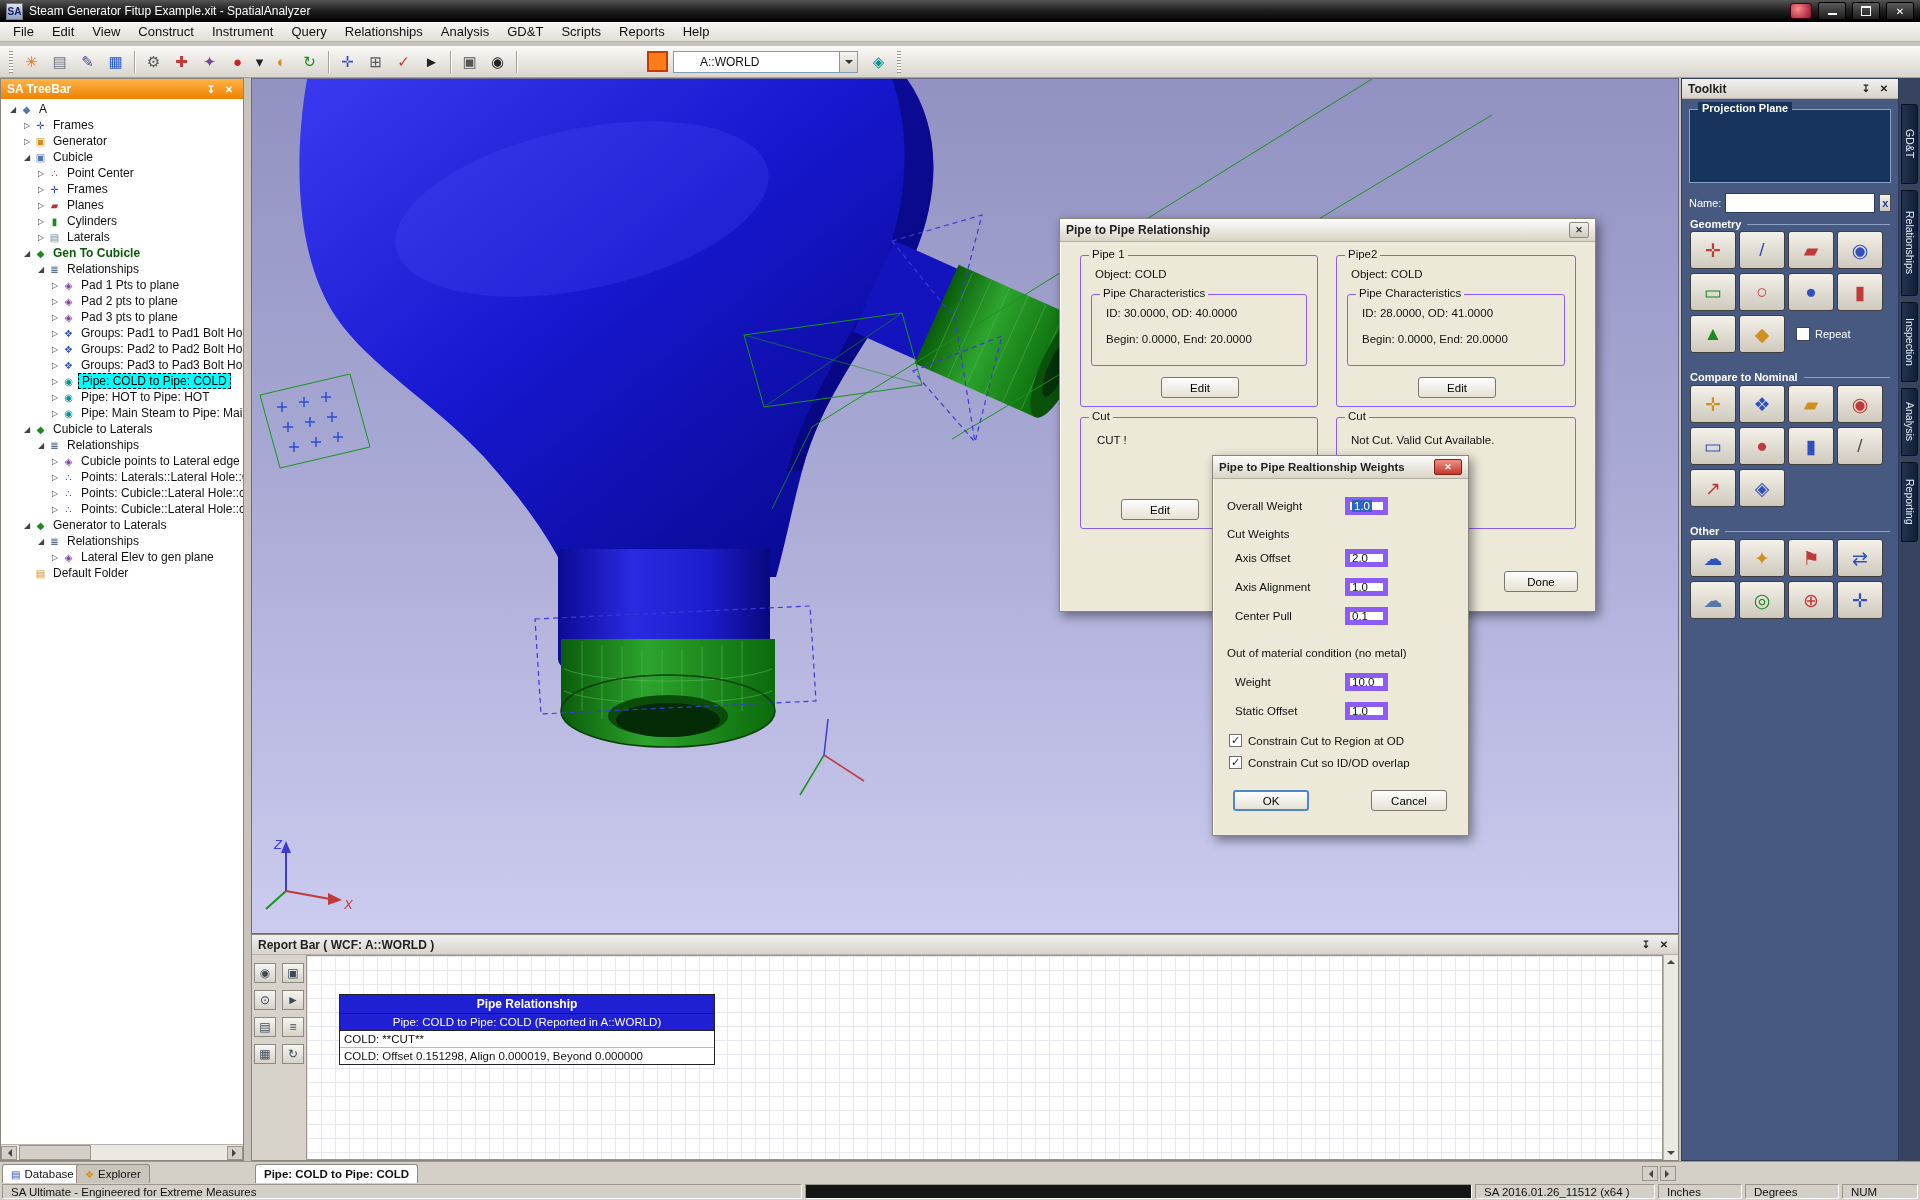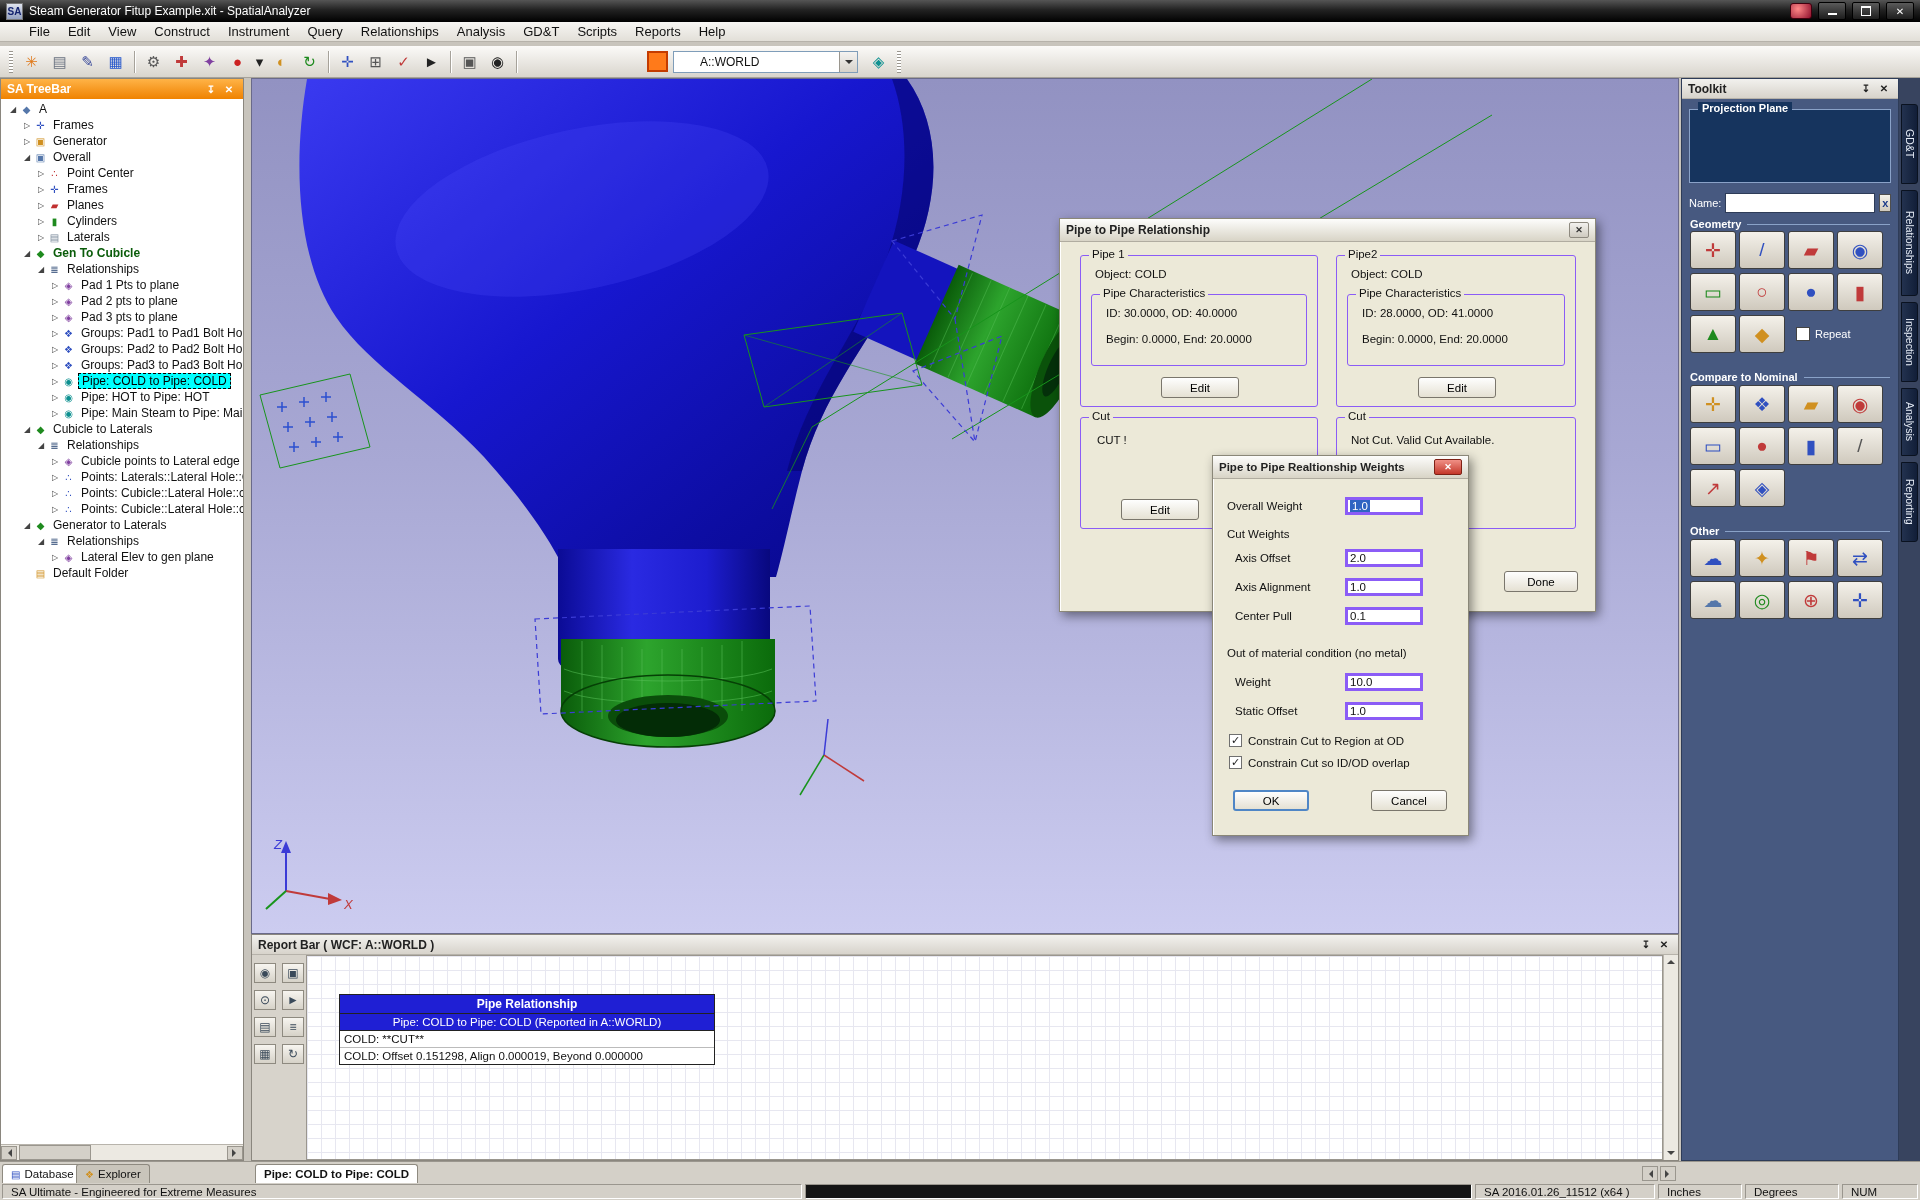--- a/index.html
+++ b/index.html
@@ -12,21 +12,21 @@
   .sa-logo{width:15px;height:15px;background:linear-gradient(#dfe3ee,#93a0c0);color:#13226e;font-weight:bold;
     font-size:10px;display:flex;align-items:center;justify-content:center;border:1px solid #777;flex:none;}
   #titlebar .spacer{flex:1;}
   .rec{width:20px;height:14px;border-radius:3px;background:radial-gradient(circle at 35% 35%,#ff8888,#8d0f2c);border:1px solid #40000e;}
   .wbtn{width:26px;height:16px;display:flex;align-items:center;justify-content:center;color:#fff;font-size:10px;
     background:linear-gradient(#5a5a5a,#1d1d1d);border:1px solid #000;border-radius:2px;}
   .min-shape{width:9px;height:2px;background:#fff;margin-top:6px;}
   .max-shape{width:8px;height:7px;border:1px solid #fff;border-top-width:2px;}
   
   #menubar{left:0;top:22px;width:1920px;height:20px;display:flex;align-items:center;
-    background:linear-gradient(#f7f6f3,#e2dfd8);border-bottom:1px solid #b6b2aa;font-size:13px;box-sizing:border-box;padding:0 20px;}
+    background:linear-gradient(#f7f6f3,#e2dfd8);border-bottom:1px solid #b6b2aa;font-size:13px;box-sizing:border-box;padding:0 4px;}
   .menu-item{padding:3px 9px;}
   
   #toolbar{left:0;top:46px;width:1920px;height:32px;display:flex;align-items:center;gap:1px;
     background:linear-gradient(#fbfaf8,#d9d5cd);border-bottom:1px solid #a6a29a;box-sizing:border-box;padding:0 5px;}
   .grip{width:4px;height:22px;margin:0 4px;background:repeating-linear-gradient(180deg,#9a968e 0 1px,#fff 1px 3px);}
   .tbtn{width:25px;height:25px;display:flex;align-items:center;justify-content:center;font-size:15px;border:1px solid transparent;border-radius:2px;flex:none;}
   .tsep{width:1px;height:22px;background:#a6a29a;box-shadow:1px 0 0 #fff;margin:0 4px;flex:none;}
   .swatch{width:17px;height:17px;background:#ff7a1a;border:2px solid #c43c00;flex:none;margin:0 4px;}
   .combo{width:185px;height:22px;background:#fff;border:1px solid #7f9db9;display:flex;align-items:center;
     font-size:12px;padding:0 0 0 26px;box-sizing:border-box;flex:none;}
@@ -120,21 +120,21 @@
   .dlg-close{margin-left:auto;width:20px;height:16px;background:linear-gradient(#f2f1ee,#cfcbc0);border:1px solid #8e8a80;
     border-radius:2px;display:flex;align-items:center;justify-content:center;font-size:9px;color:#333;box-sizing:border-box;}
   .dlg-close.red{background:linear-gradient(#f09086,#c4372a);color:#fff;border-color:#7e2015;width:28px;}
   .gbox{position:absolute;border:1px solid #8b5cf6;border-radius:3px;box-sizing:border-box;}
   .glab{position:absolute;top:-8px;left:8px;background:#ece9d8;padding:0 3px;font-size:11.5px;}
   .gtext{position:absolute;font-size:11.5px;white-space:nowrap;}
   .btn{position:absolute;background:linear-gradient(#fefefe,#e5e1d3);border:1px solid #7a766c;border-radius:3px;
     font-size:11.5px;height:21px;display:flex;align-items:center;justify-content:center;font-family:"Liberation Sans",sans-serif;box-sizing:border-box;}
   .btn.focus{border:2px solid #4f86c6;}
   .wrow{position:absolute;left:14px;right:14px;height:20px;display:flex;align-items:center;font-size:11.5px;}
-  .winput{position:absolute;left:118px;width:78px;height:18px;background:#fff;border:3px solid #8b5cf6;font-size:11.5px;
+  .winput{position:absolute;left:118px;width:43px;height:18px;background:#fff;border:5px solid #8b5cf6;font-size:11.5px;
     display:flex;align-items:center;padding:0 2px;box-sizing:border-box;}
   .val-sel{background:#2f64c2;color:#fff;padding:0 2px;}
   .cbrow{position:absolute;left:16px;display:flex;align-items:center;gap:6px;font-size:11.5px;}
   .cb{width:13px;height:13px;background:#fff;border:1px solid #707070;display:flex;align-items:center;justify-content:center;
     font-size:11px;color:#1c1c1c;box-sizing:border-box;}
 </style>
 </head>
 <body>
 
 <div id="titlebar" class="a">
@@ -222,21 +222,21 @@
         <span class="tlab">Frames</span>
       </div>
     <div class="trow" style="padding-left:20px">
         <span class="texp">▷</span>
         <span class="tico ic-gold">▣</span>
         <span class="tlab">Generator</span>
       </div>
     <div class="trow" style="padding-left:20px">
         <span class="texp">◢</span>
         <span class="tico ic-steel">▣</span>
-        <span class="tlab">Overall</span>
+        <span class="tlab">Cubicle</span>
       </div>
     <div class="trow" style="padding-left:34px">
         <span class="texp">▷</span>
         <span class="tico ic-red">∴</span>
         <span class="tlab">Point Center</span>
       </div>
     <div class="trow" style="padding-left:34px">
         <span class="texp">▷</span>
         <span class="tico ic-blue">✛</span>
         <span class="tlab">Frames</span>

